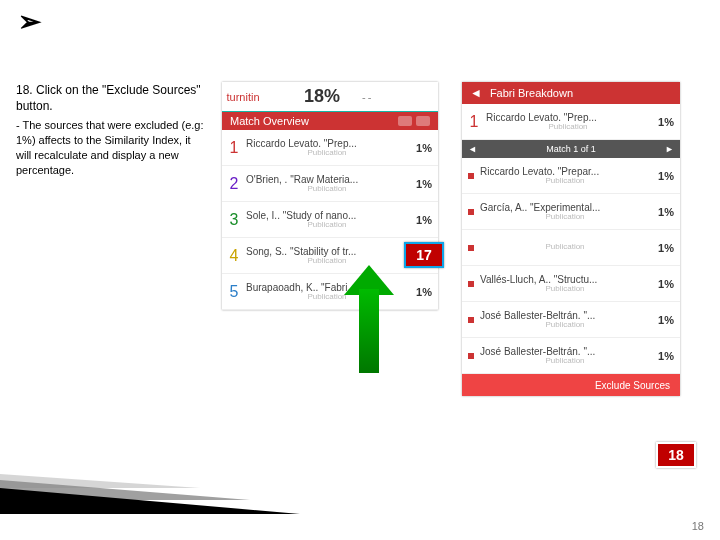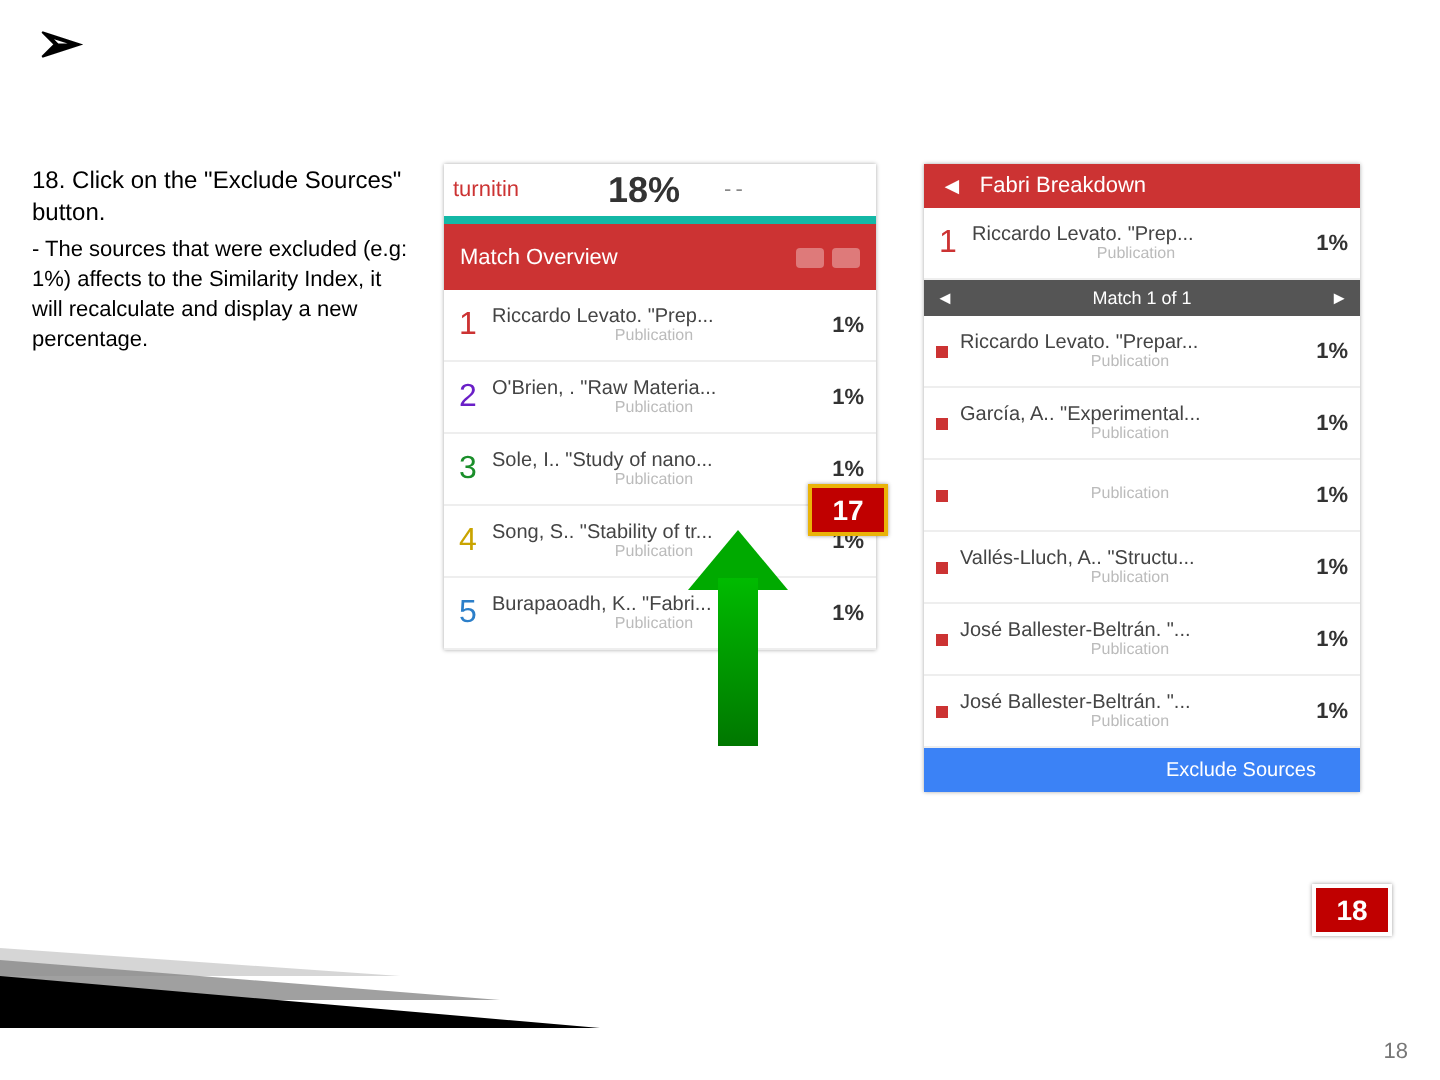--- a/index.html
+++ b/index.html
@@ -9,46 +9,46 @@
   .chev { color: #000; font-size: 28px; font-weight: bold; line-height: 1; }
   .title { color: #c00000; font-weight: bold; font-size: 30px; font-family: "Comic Sans MS", "Segoe UI", sans-serif; }
 
   .left-col { position: absolute; left: 16px; top: 82px; width: 190px; font-size: 12px; color: #000; line-height: 1.35; }
   .step { margin-bottom: 24px; }
   .step .num { font-weight: normal; }
   .step .head { }
   .note { font-size: 11px; margin-top: 4px; }
 
   .panel-left { position: absolute; left: 222px; top: 82px; width: 216px; background: #fff; box-shadow: 0 0 2px rgba(0,0,0,.35); font-family: Arial, sans-serif; }
-  .plh { display: flex; align-items: center; height: 30px; border-bottom: 4px solid #14b8a6; font-size: 11px; color: #555; }
+  .plh { display: flex; align-items: center; height: 30px; border-bottom: 1px solid #14b8a6; font-size: 11px; color: #555; }
   .tn { width: 42px; display: flex; align-items: center; justify-content: center; color: #c33; }
   .pct-big { font-weight: bold; margin-left: 40px; font-size: 18px; color: #333; }
   .dash { margin-left: 22px; color: #888; letter-spacing: 2px; }
-  .mo-bar { background: #c33; color: #fff; font-size: 11px; height: 33px; display: flex; align-items: center; padding: 0 8px; justify-content: space-between; }
+  .mo-bar { background: #c33; color: #fff; font-size: 11px; height: 18px; display: flex; align-items: center; padding: 0 8px; justify-content: space-between; }
   .chips { display: flex; gap: 4px; }
   .chip { width: 14px; height: 10px; background: #fff; opacity: .35; border-radius: 2px; }
   .src-row { display: flex; align-items: center; height: 36px; border-bottom: 1px solid #eee; font-size: 11px; }
   .idx { width: 24px; text-align: center; font-size: 16px; }
   .idx1 { color: #c33; } .idx2 { color: #6a1fc7; } .idx3 { color: #1a8e2a; } .idx4 { color: #c9a400; } .idx5 { color: #2c7fc9; }
   .src-body { flex: 1; line-height: 1.1; overflow: hidden; }
   .src-txt { color: #444; font-size: 10px; white-space: nowrap; overflow: hidden; text-overflow: ellipsis; }
   .pub { color: #bbb; font-size: 8px; text-align: center; }
   .pct { width: 30px; text-align: right; padding-right: 6px; font-weight: bold; font-size: 11px; color: #333; }
 
   .panel-right { position: absolute; left: 462px; top: 82px; width: 218px; background: #fff; box-shadow: 0 0 2px rgba(0,0,0,.35); font-family: Arial, sans-serif; }
   .mb-bar { background: #c33; color: #fff; font-size: 11px; height: 22px; display: flex; align-items: center; padding: 0 8px; gap: 8px; }
   .back-arr { font-size: 12px; }
   .mb-row { display: flex; align-items: center; height: 36px; border-bottom: 1px solid #eee; font-size: 10px; }
   .nav-bar { background: #555; color: #fff; font-size: 9px; height: 18px; display: flex; align-items: center; justify-content: space-between; padding: 0 6px; }
   .tri { font-size: 9px; }
   .bullet-row { display: flex; align-items: center; height: 36px; border-bottom: 1px solid #eee; font-size: 10px; padding-left: 6px; }
   .dot { width: 6px; height: 6px; background: #c33; margin-right: 6px; flex-shrink: 0; }
-  .footer-bar { background: #3b82f6; color: #fff; font-size: 10px; height: 22px; display: flex; align-items: center; justify-content: flex-end; padding: 0 22px; }
-
-  .callout-17 { position: absolute; left: 404px; top: 242px; width: 40px; height: 26px; background: #c00000; color: #fff; display: flex; align-items: center; justify-content: center; font-size: 14px; font-weight: bold; border: 2px solid #eab308; box-shadow: 0 0 2px rgba(0,0,0,.4); }
+  .footer-bar { background: #ef4444; color: #fff; font-size: 10px; height: 22px; display: flex; align-items: center; justify-content: flex-end; padding: 0 10px; }
+
+  .callout-17 { position: absolute; left: 404px; top: 242px; width: 40px; height: 26px; background: #c00000; color: #fff; display: flex; align-items: center; justify-content: center; font-size: 14px; font-weight: bold; border: 2px solid #0ea5e9; box-shadow: 0 0 2px rgba(0,0,0,.4); }
   .arrow-up { position: absolute; left: 344px; top: 265px; width: 50px; height: 108px; }
   .arrow-up .shaft { position: absolute; left: 15px; top: 24px; width: 20px; height: 84px; background: linear-gradient(#0b0,#070); }
   .arrow-up .head { position: absolute; left: 0; top: 0; width: 0; height: 0; border-left: 25px solid transparent; border-right: 25px solid transparent; border-bottom: 30px solid #0a0; }
 
   .callout-18 { position: absolute; left: 656px; top: 442px; width: 40px; height: 26px; background: #c00000; color: #fff; display: flex; align-items: center; justify-content: center; font-size: 14px; font-weight: bold; border: 2px solid #fff; box-shadow: 0 0 2px rgba(0,0,0,.4); }
 
   .wedge { position: absolute; left: 0; bottom: 24px; width: 300px; height: 46px; }
   .wedge .dark { position: absolute; left: 0; top: 18px; width: 0; height: 0; border-left: 300px solid #000; border-top: 26px solid transparent; }
   .wedge .grey { position: absolute; left: 0; top: 10px; width: 0; height: 0; border-left: 250px solid #888; border-top: 20px solid transparent; opacity:.8 }
   .wedge .lite { position: absolute; left: 0; top: 4px; width: 0; height: 0; border-left: 200px solid #ccc; border-top: 14px solid transparent; opacity:.8 }

